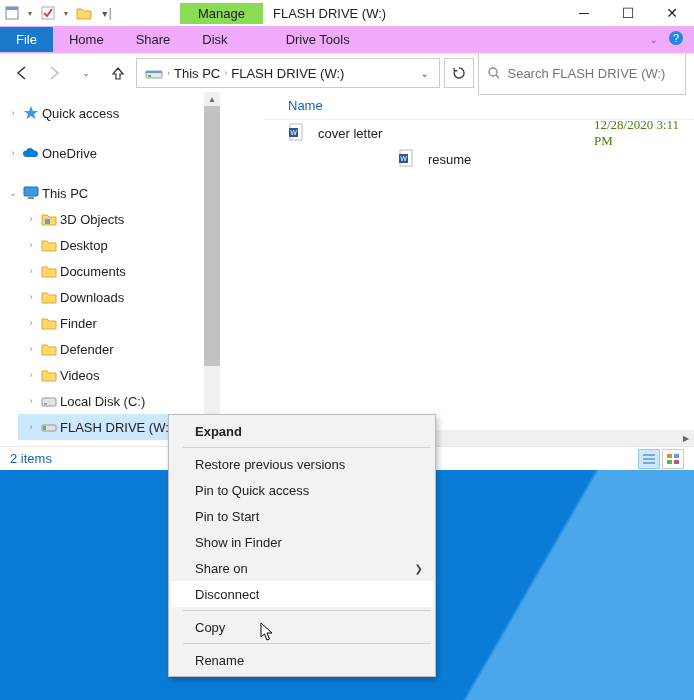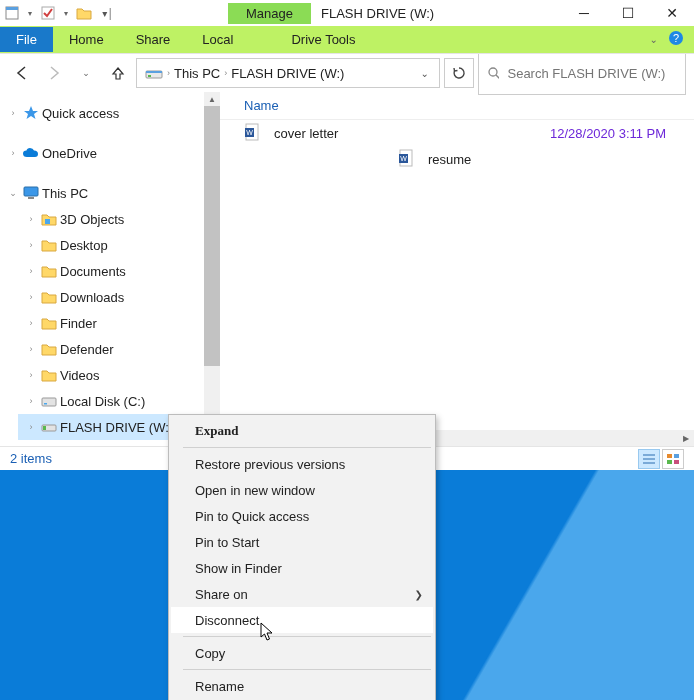--- a/index.html
+++ b/index.html
@@ -2,27 +2,27 @@
 <html><head>
 <meta charset="utf-8">
 <style>
   * { box-sizing: border-box; margin: 0; padding: 0; font-family: "Segoe UI", Arial, sans-serif; }
   body { width: 694px; height: 700px; background: #fff; font-size: 13px; color: #222; overflow: hidden; position: relative; }
 
   
   .titlebar { height: 26px; display: flex; align-items: center; background: #fff; }
   .qat { display: flex; align-items: center; height: 100%; }
   .qat-item { width: 22px; height: 22px; display: flex; align-items: center; justify-content: center; margin: 0 1px; }
-  .manage-tab { background: #8bdc55; padding: 3px 18px; font-size: 13px; color: #222; margin-left: 108px; text-align: right; }
+  .manage-tab { background: #8bdc55; padding: 3px 18px; font-size: 13px; color: #222; margin-left: 60px; text-align: right; }
   .window-title { margin-left: 10px; font-size: 13px; }
   .win-controls { margin-left: auto; display: flex; }
   .win-btn { width: 44px; height: 26px; display: flex; align-items: center; justify-content: center; font-size: 14px; font-family: Arial; }
 
   
-  .ribbon { height: 28px; display: flex; align-items: center; background: #bef264; border-bottom: 1px solid #e5e5e5; position: relative; }
+  .ribbon { height: 28px; display: flex; align-items: center; background: #f0abfc; border-bottom: 1px solid #e5e5e5; position: relative; }
   .file-tab { background: #1979ca; color: #fff; padding: 5px 16px; font-size: 13px; }
   .rtab { padding: 5px 16px; font-size: 13px; color: #222; }
   .drive-tools { margin-left: 26px; }
   .ribbon-right { margin-left: auto; display: flex; align-items: center; padding-right: 10px; gap: 10px; }
 
   
   .addr-row { height: 38px; display: flex; align-items: center; padding: 4px 8px; gap: 4px; }
   .nav-btn { width: 28px; height: 28px; display: flex; align-items: center; justify-content: center; color: #555; }
   .nav-btn.disabled { color: #bbb; }
   .addr-box { flex: 1; height: 30px; border: 1px solid #ccc; display: flex; align-items: center; padding: 0 4px; }
@@ -40,47 +40,47 @@
   .tree-item .chev { width: 14px; color: #888; font-size: 9px; text-align: center; }
   .tree-item .icon { width: 18px; height: 18px; display: flex; align-items: center; justify-content: center; }
   .tree-item.selected { background: #cce8ff; }
   .tree-group { margin-bottom: 14px; }
   .tree-sub { padding-left: 18px; }
 
   .vscroll { width: 16px; background: #f0f0f0; position: relative; }
   .vscroll .thumb { position: absolute; left: 0; right: 0; top: 14px; height: 260px; background: #c2c2c2; }
   .vscroll .arrow { position: absolute; left:0; right:0; height:14px; display:flex; align-items:center; justify-content:center; font-size:8px; color:#666; }
 
-  .content { flex: 1; position: relative; }
+  .content { flex: 1; position: relative; padding-left: 44px; }
   .col-headers { display: flex; height: 28px; align-items: center; border-bottom: 1px solid #eee; }
   .col-name { width: 320px; padding-left: 24px; color: #1a5fb4; }
   .col-date { flex: 1; color: #1a5fb4; border-left: 1px solid #eee; padding-left: 10px; }
   .file-row { display: flex; align-items: center; height: 26px; justify-content: flex-end; }
   .file-row .ficon { width: 20px; margin-left: 24px; margin-right: 10px; }
   .file-row .fname { width: 266px; }
-  .file-row .fdate { flex: 1; padding-left: 10px; color: #6d28d9; }
+  .file-row .fdate { flex: 1; padding-left: 10px; color: #4d7c0f; font-family: Liberation Serif, serif; }
 
   
   .hscroll-area { position:absolute; left:204px; right:0; bottom:32px; height:16px; background:#f0f0f0; display:flex; align-items:center; }
   .hscroll-area .harrow { width:16px; text-align:center; font-size:8px; color:#666; }
   .hscroll-area .htrack { flex:1; position:relative; }
   .hscroll-area .hthumb { position:absolute; left:0; width:300px; top:0; bottom:0; background:#c2c2c2; }
 
   .statusbar { position:absolute; left:0; right:0; bottom:0; height:32px; border-top:1px solid #e5e5e5; display:flex; align-items:center; padding:0 10px; color:#1a5fb4; font-size:13px; }
   .view-toggles { margin-left:auto; display:flex; gap:2px; }
   .view-toggle { width:22px; height:20px; border:1px solid #ccc; display:flex; align-items:center; justify-content:center; }
   .view-toggle.active { background:#cce8ff; border-color:#99c9ef; }
 
   
   .desktop-bg { position:absolute; left:0; right:0; top:466px; bottom:0; background: linear-gradient(120deg, #0a7cd8 0%, #0a7cd8 72%, #4aa7ec 72.5%, #4aa7ec 100%); }
 
   
   .context-menu { position:absolute; left:168px; top:414px; width:268px; background:#f2f2f2; border:1px solid #bcbcbc; box-shadow: 2px 3px 6px rgba(0,0,0,0.25); padding: 3px 2px; z-index: 20; }
   .cm-item { height:26px; display:flex; align-items:center; padding-left:24px; padding-right:10px; font-size:13px; color:#222; position:relative; }
-  .cm-item.bold { font-weight:600;font-family:Liberation Serif, serif; }
+  .cm-item.bold { font-weight:600; }
   .cm-item.hover { background:#fff; }
   .cm-item .submenu-arrow { margin-left:auto; font-size:10px; color:#444; }
   .cm-sep { height:1px; background:#d0d0d0; margin:3px 2px 3px 12px; }
   .cm-icon { position:absolute; left:4px; width:16px; height:16px; display:flex; align-items:center; justify-content:center; }
 
   .cursor { position:absolute; z-index:30; pointer-events:none; }
 
   
   .folder-icon svg { display:block; }
 </style>
@@ -116,21 +116,21 @@
     <div class="win-btn">─</div>
     <div class="win-btn">☐</div>
     <div class="win-btn">✕</div>
   </div>
 </div>
 
 <div class="ribbon">
   <div class="file-tab">File</div>
   <div class="rtab">Home</div>
   <div class="rtab">Share</div>
-  <div class="rtab">Local</div>
+  <div class="rtab">Disk</div>
   <div class="rtab drive-tools">Drive Tools</div>
   <div class="ribbon-right">
     <div style="font-size:10px;color:#666;">⌄</div>
     <div>
       <svg width="16" height="16">
           <circle cx="8" cy="8" r="7" fill="#1e88e5"></circle>
           <text x="8" y="12" text-anchor="middle" fill="#fff" font-size="11" font-family="Arial">?</text>
         </svg>
     </div>
   </div>
@@ -371,21 +371,20 @@
     </div>
   </div>
 </div>
 
 <div class="desktop-bg" style="top:470px;"></div>
 
 <div class="context-menu">
   <div class="cm-item bold">Expand</div>
   <div class="cm-sep"></div>
   <div class="cm-item">Restore previous versions</div>
-  <div class="cm-item">Open in new window</div>
   <div class="cm-item">Pin to Quick access</div>
   <div class="cm-item">Pin to Start</div>
   <div class="cm-item">Show in Finder</div>
   <div class="cm-item">
     <span>Share on</span>
     <span class="submenu-arrow">❯</span>
   </div>
   <div class="cm-item hover">Disconnect</div>
   <div class="cm-sep"></div>
   <div class="cm-item">Copy</div>

